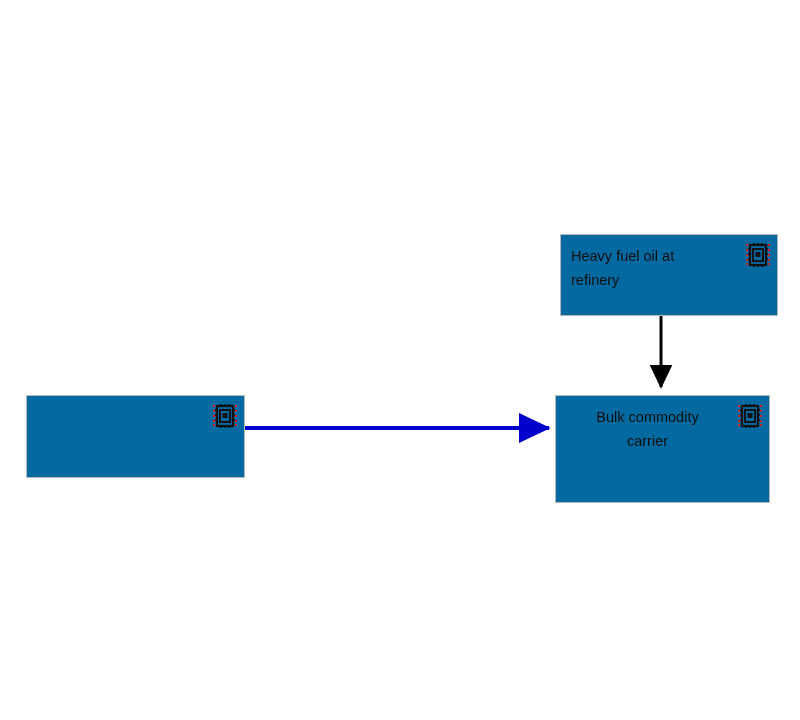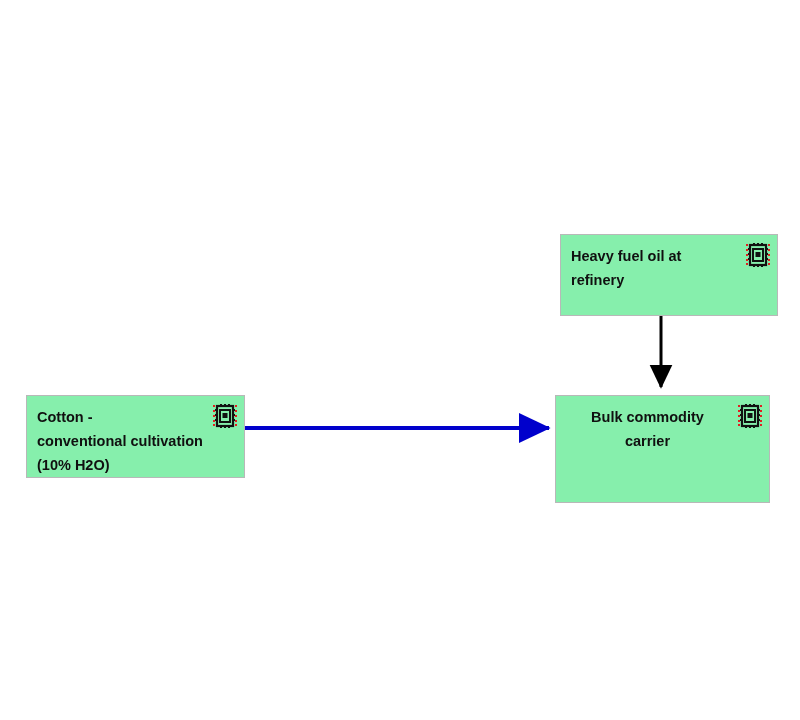--- a/index.html
+++ b/index.html
@@ -16,25 +16,24 @@
   }
   #canvas {
     position: relative;
     width: 800px;
     height: 720px;
     background: #ffffff;
   }
   
   .node {
     position: absolute;
-    background: #86efac;
+    background: #0369a1;
     border: 1px solid #b8b8b8;
     box-sizing: border-box;
     overflow: hidden;
-    font-weight: bold;
   }
   .node-label {
     position: absolute;
     left: 10px;
     top: 9px;
     right: 40px;
     font-size: 14.5px;
     line-height: 24px;
     color: #101010;
     white-space: pre-line;
@@ -75,23 +74,20 @@
         <path d="M0,0.4 L8,4.2 L0,8 z" fill="#000000"></path>
       </marker>
     </defs>
 
     <line x1="245" y1="428" x2="549" y2="428" stroke="#0000cc" stroke-width="4" marker-end="url(#arrow-blue)"></line>
 
     <line x1="661" y1="316" x2="661" y2="387" stroke="#000000" stroke-width="3" marker-end="url(#arrow-black)"></line>
   </svg>
 
   <div class="node" style="left:26px; top:395px; width:219px; height:83px;">
-    <div class="node-label">Cotton -
-conventional cultivation
-(10% H2O)</div>
     <span class="node-icon">
       <svg width="26" height="26" viewBox="0 0 26 26" xmlns="http://www.w3.org/2000/svg">
 
         <g fill="#e02020">
           <rect x="1" y="2" width="2" height="2"></rect>
           <rect x="1" y="7" width="2" height="2"></rect>
           <rect x="1" y="12" width="2" height="2"></rect>
           <rect x="1" y="17" width="2" height="2"></rect>
           <rect x="1" y="21" width="2" height="2"></rect>
           <rect x="23" y="2" width="2" height="2"></rect>

